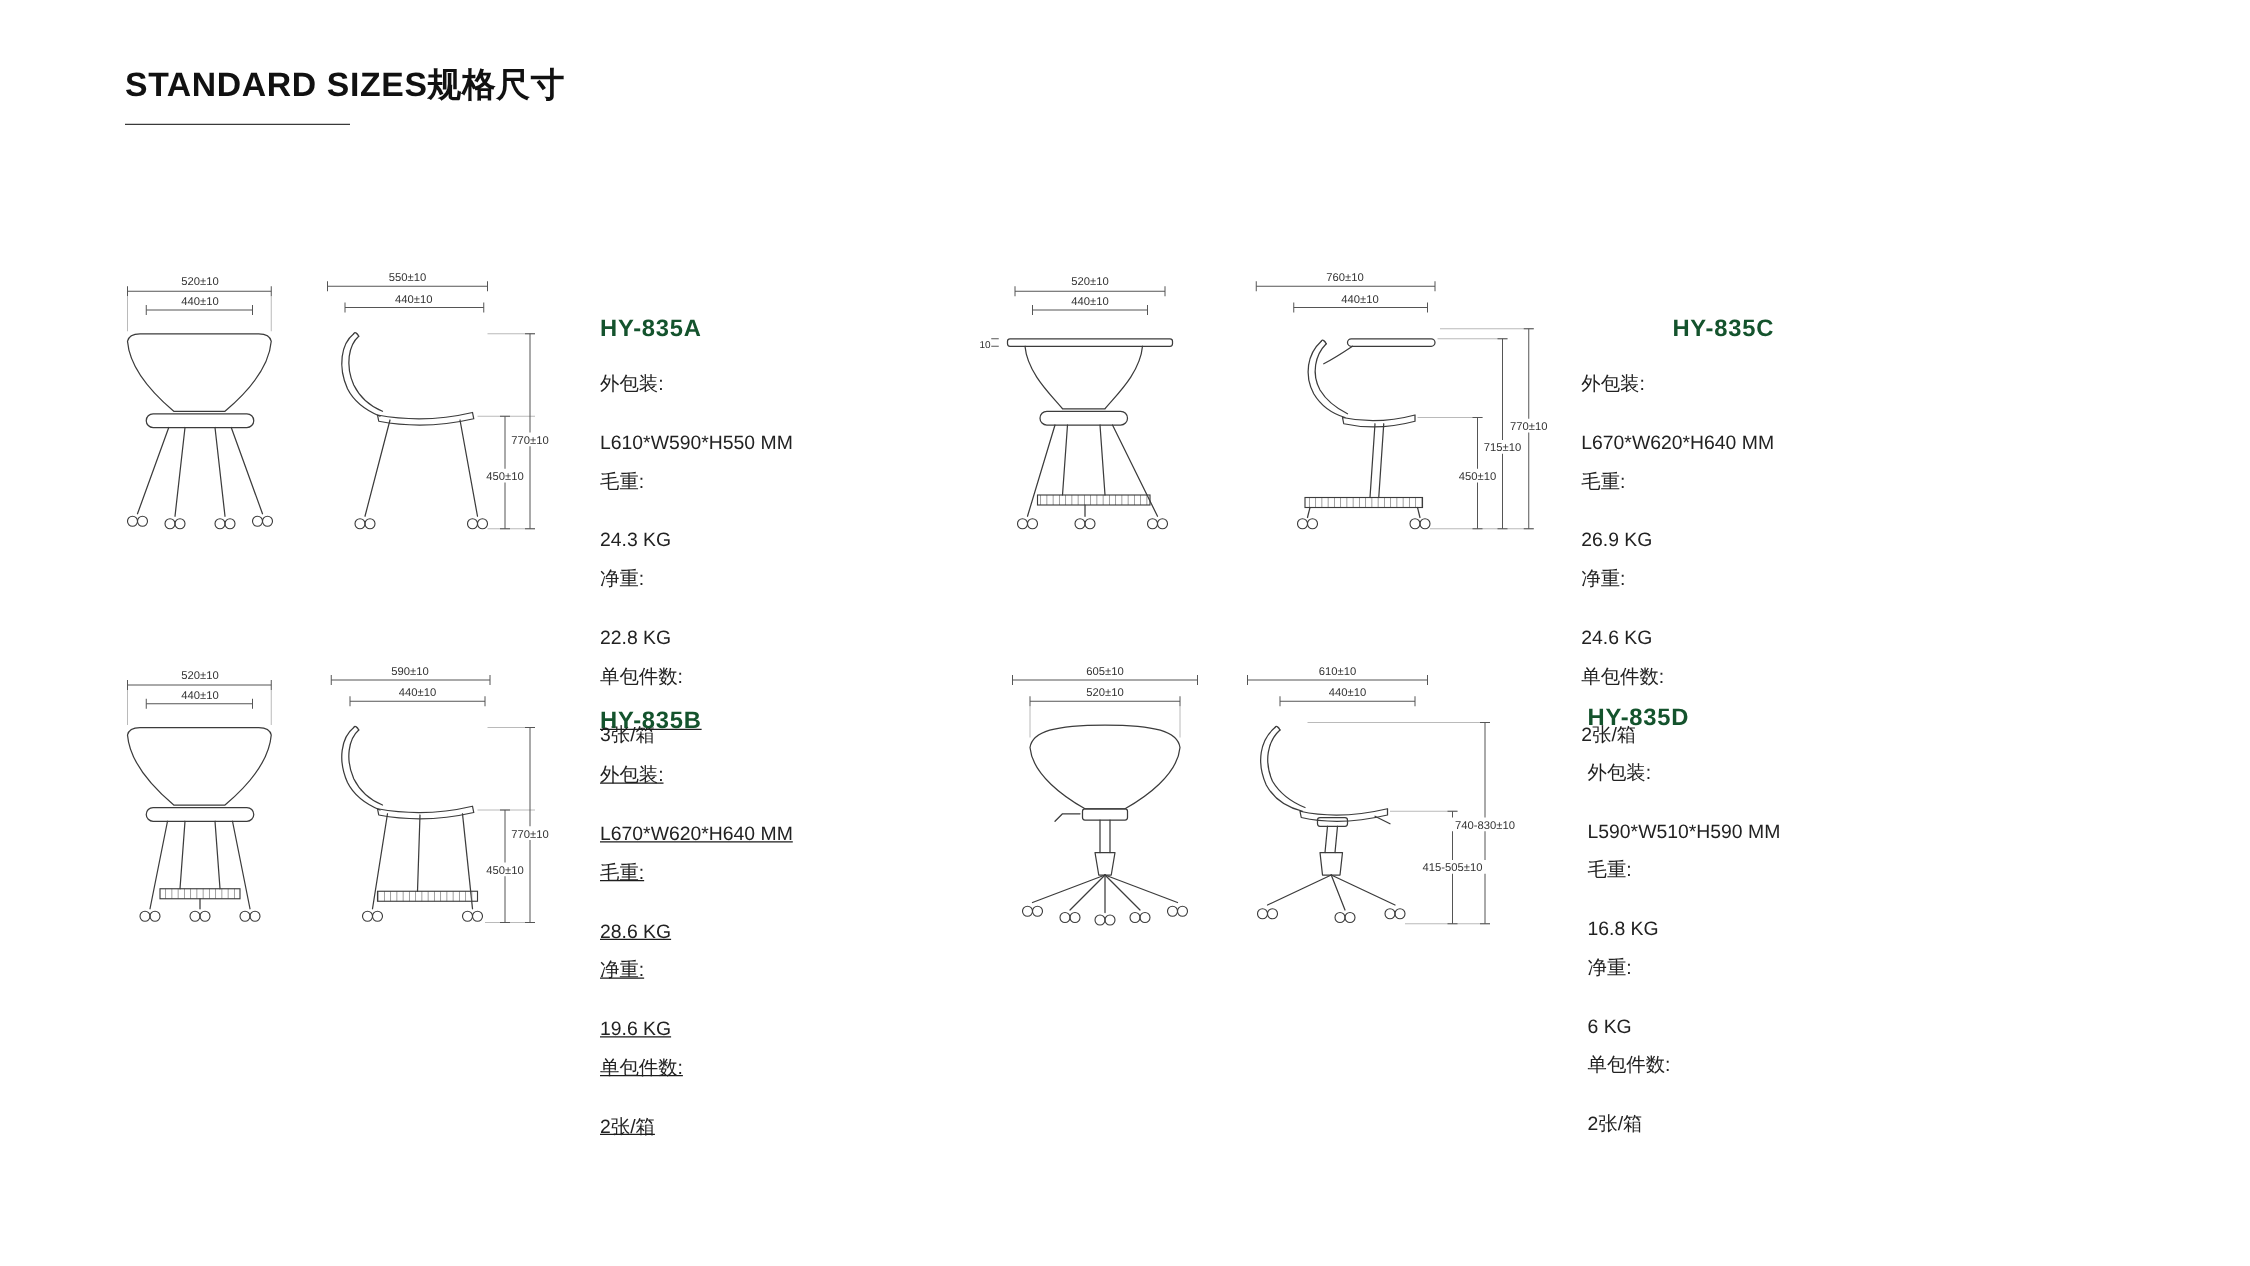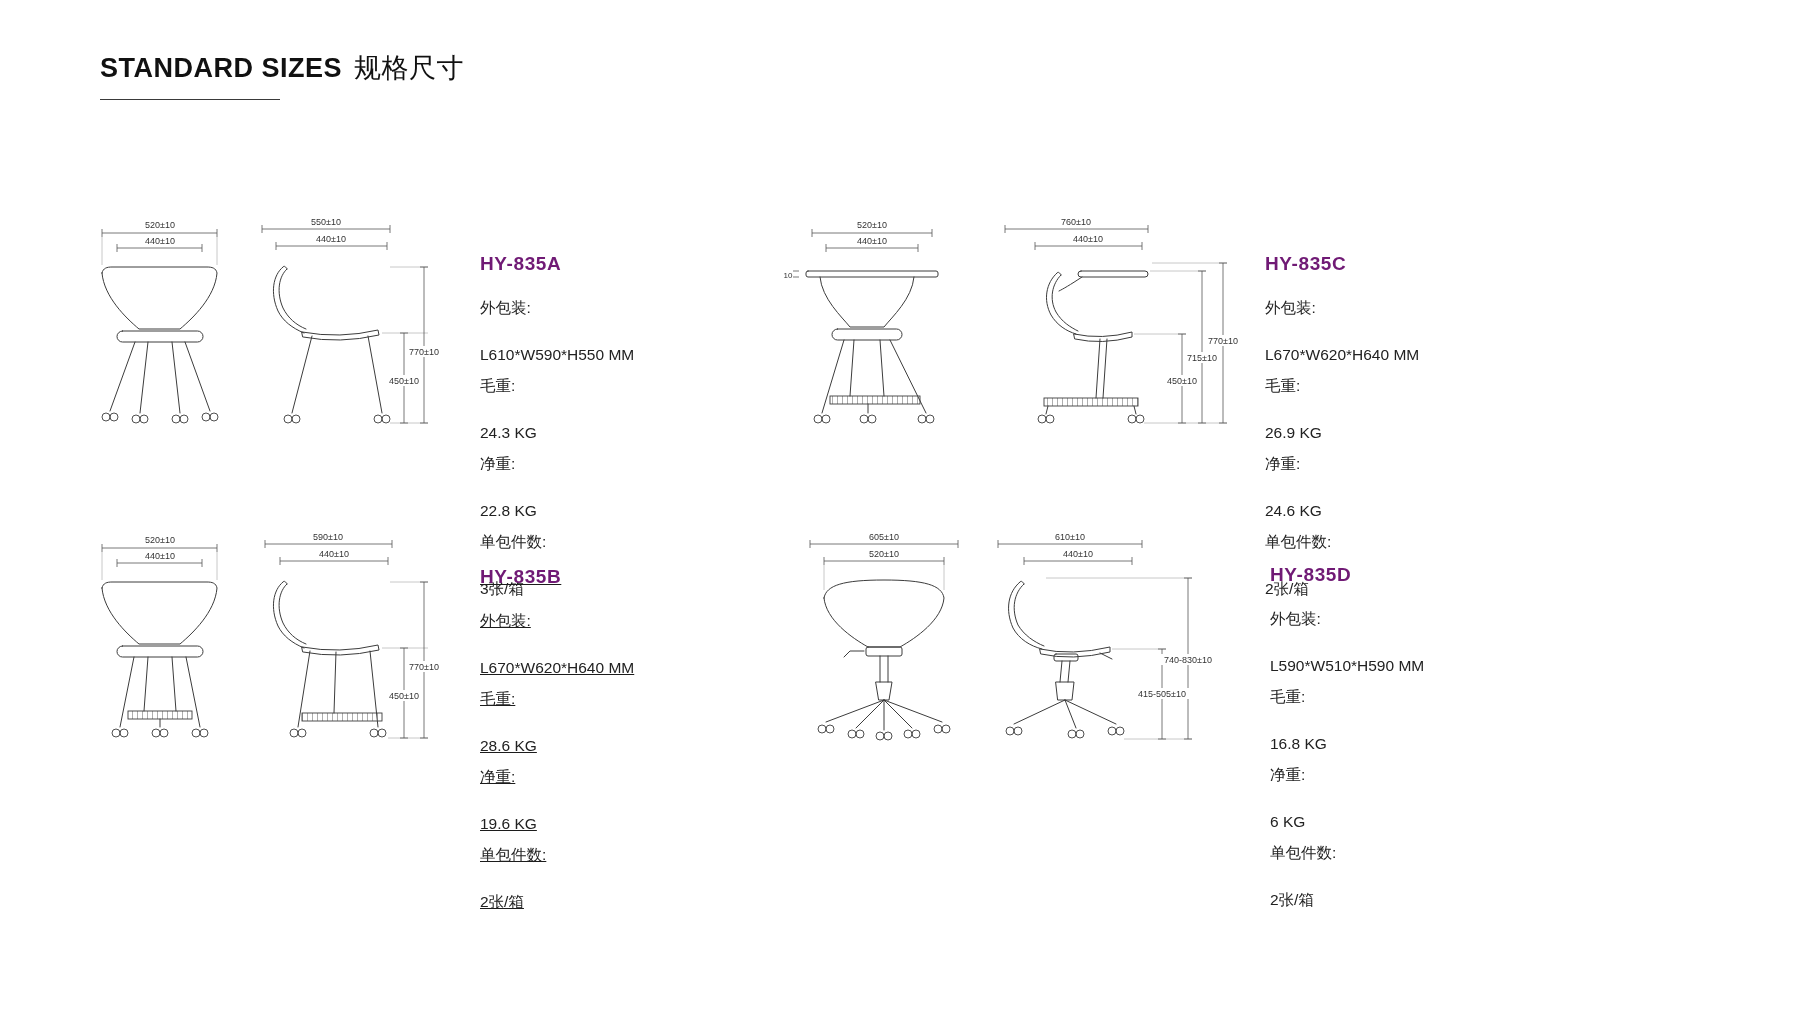--- a/index.html
+++ b/index.html
@@ -6,27 +6,27 @@
   html, body { margin: 0; padding: 0; }
   body {
     width: 1800px; height: 1013px;
     background: #ffffff;
     font-family: "Liberation Sans", "DejaVu Sans", sans-serif;
     position: relative;
     overflow: hidden;
     color: #1c1c1c;
   }
   .page-title { position: absolute; left: 100px; top: 50px; font-size: 27px; font-weight: 700; color: #111; letter-spacing: 0.5px; white-space: nowrap; }
-  .page-title .zh { font-weight: 400; margin-left: 12px; }
+  .page-title .zh { font-weight: 700; }
   .title-rule { position: absolute; left: 100px; top: 99px; width: 180px; height: 1px; background: #3a3a3a; }
 
   .quad { position: absolute; }
 
   .specs { position: absolute; }
-  .specs h2 { margin: 0 0 24px 0; font-size: 19px; font-weight: 700; letter-spacing: 0.6px; color: #701a75; }
+  .specs h2 { margin: 0 0 24px 0; font-size: 19px; font-weight: 700; letter-spacing: 0.6px; color: #14532d; }
   .spec-row { display: flex; align-items: baseline; gap: 10px; font-size: 15.5px; line-height: 1.1; margin-bottom: 14px; color: #222; flex-direction: column; }
   .spec-row .lbl { white-space: nowrap; }
   .spec-row .val { white-space: nowrap; margin-top: 20px; }
 
   svg .chair { fill: none; stroke: #3c3c3c; stroke-width: 1; stroke-linecap: round; stroke-linejoin: round; }
   svg .basket { stroke: #3c3c3c; stroke-width: 0.9; }
   svg .dim  { stroke: #555; stroke-width: 0.8; }
   svg .tick { stroke: #555; stroke-width: 0.8; }
   svg .ext  { stroke: #9a9a9a; stroke-width: 0.55; }
   svg .dimtxt { font-family: "Liberation Sans", sans-serif; font-size: 9px; fill: #333; text-anchor: middle; }
@@ -231,21 +231,21 @@
     <rect class="mask" x="384" y="160" width="37" height="11"></rect>
     <text class="dimtxt" x="402" y="169">450±10</text>
     <rect class="mask" x="404" y="137" width="37" height="11"></rect>
     <text class="dimtxt" x="422" y="146">715±10</text>
     <rect class="mask" x="425" y="120" width="37" height="11"></rect>
     <text class="dimtxt" x="443" y="129">770±10</text>
   </g>
 </svg>
 </div>
 
-<div class="specs" style="left:1265px; top:253px;">
+<div class="specs" style="left:1265px; top:253px;text-align:right;">
   <h2>HY-835C</h2>
   <div class="spec-row">
     <span class="lbl">外包装:</span>
     <span class="val">L670*W620*H640 MM</span>
   </div>
   <div class="spec-row">
     <span class="lbl">毛重:</span>
     <span class="val">26.9 KG</span>
   </div>
   <div class="spec-row">

